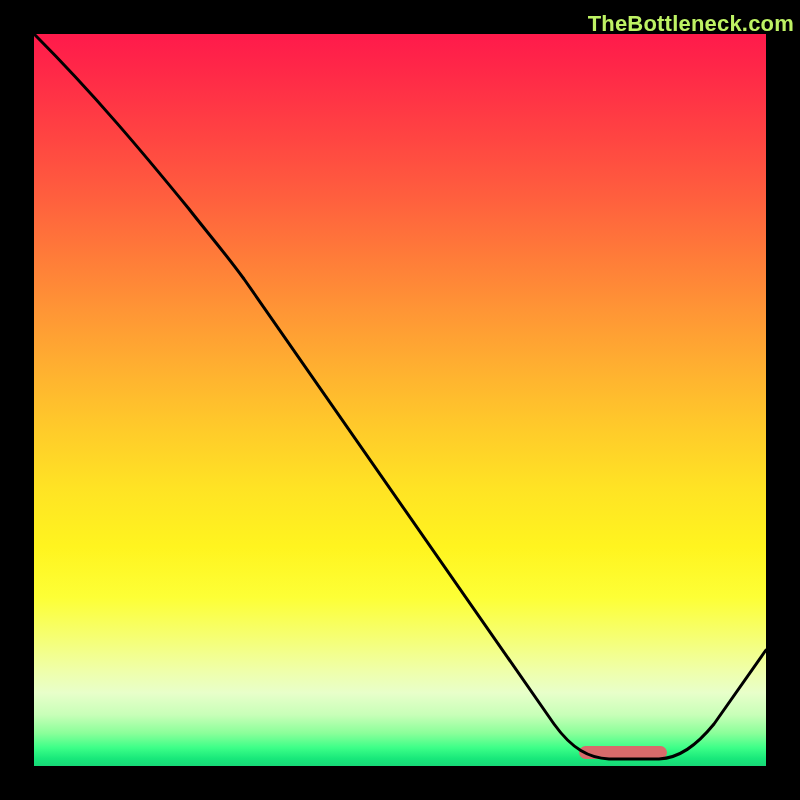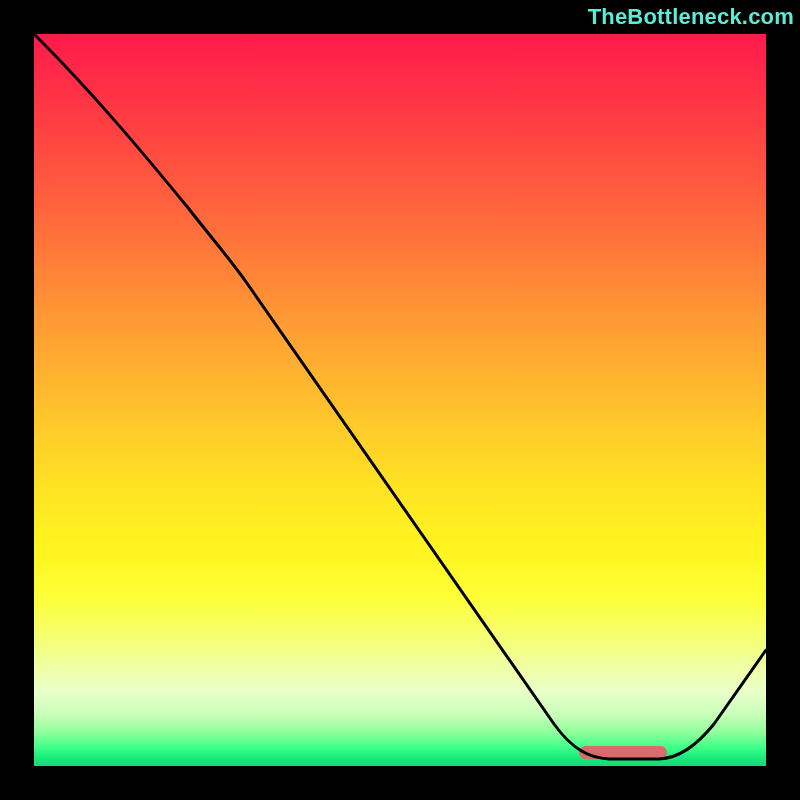--- a/index.html
+++ b/index.html
@@ -68,22 +68,22 @@
     stroke-linejoin: round;
     stroke-linecap: round;
   }
   .marker {
     fill: #d86b6b;
     stroke: none;
   }
   .watermark {
     position: absolute;
     right: 6px;
-    top: 4px;
-    color: #5eead4;
+    top: 11px;
+    color: #bef264;
     font-size: 22px;
     font-weight: 600;
     letter-spacing: 0.2px;
   }
 </style>
 </head>
 <body>
 
 <div class="frame">
 

